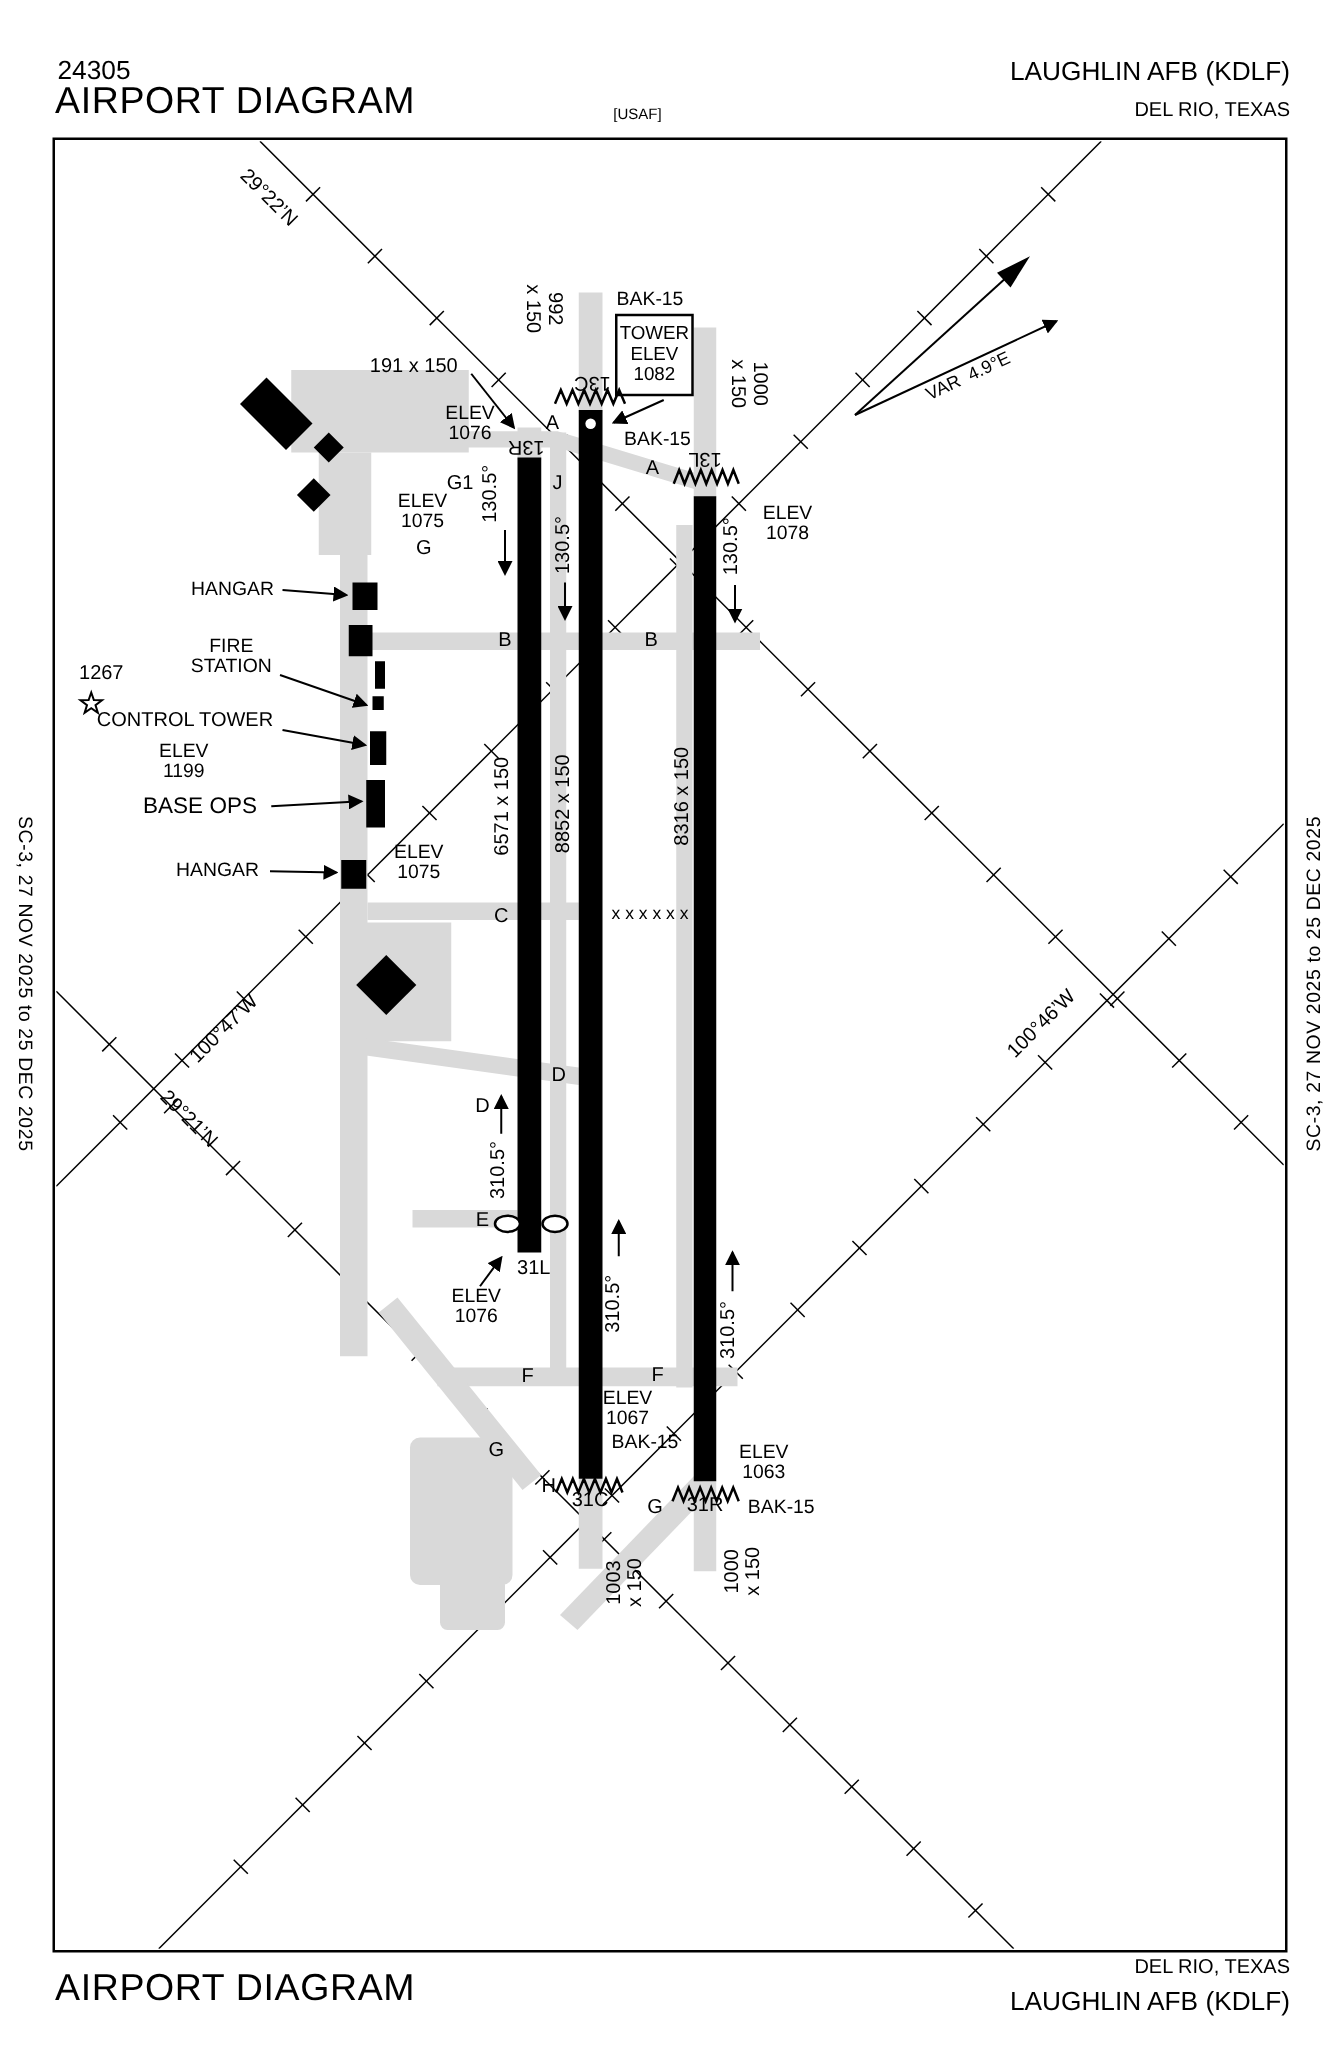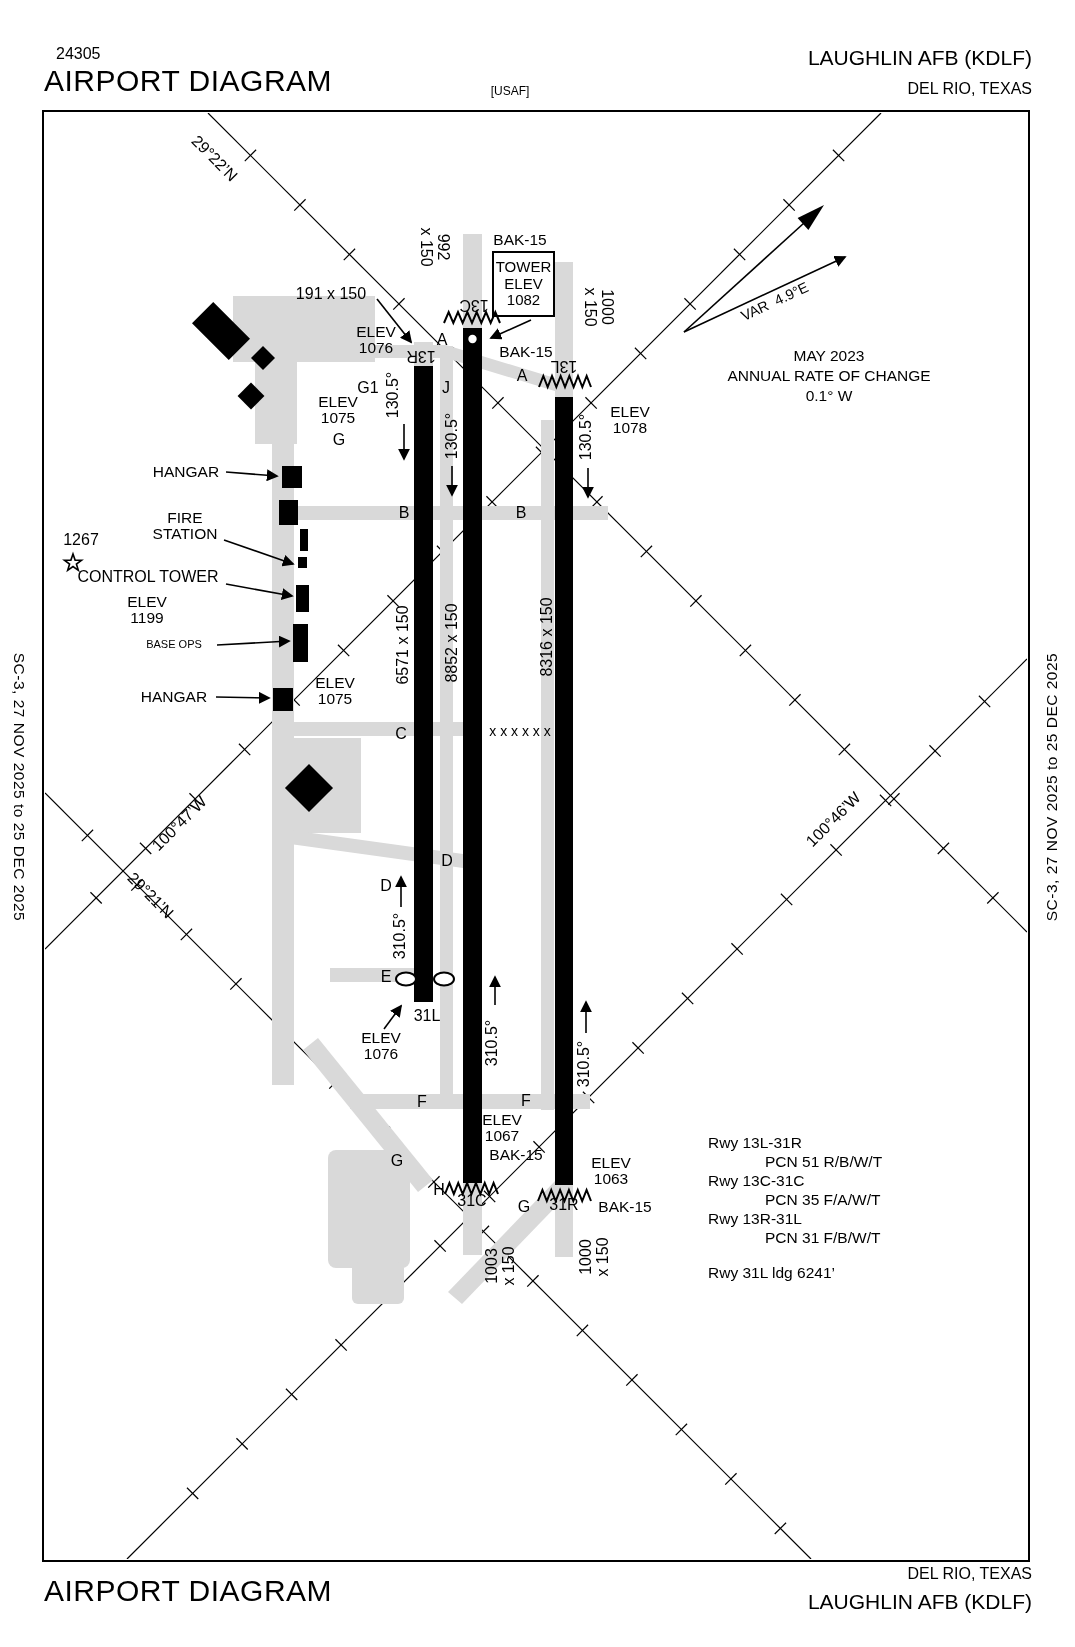--- a/index.html
+++ b/index.html
@@ -2,21 +2,21 @@
 <html><head>
 <meta charset="utf-8">
 <style>
   html,body{margin:0;padding:0;background:#fff;}
   .page{position:relative;width:1075px;height:1647px;background:#fff;
         font-family:"Liberation Sans",sans-serif;color:#000;overflow:hidden;}
   .map-label{position:absolute;white-space:pre;text-align:center;line-height:1.06;
              font-family:"Liberation Sans",sans-serif;color:#000;}
   #chart-border{position:absolute;left:42px;top:110px;width:988px;height:1452px;
                 border:2.5px solid #000;box-sizing:border-box;}
-  #chart-code{position:absolute;left:46px;top:45px;font-size:16px;margin-left:10px;}
+  #chart-code{position:absolute;left:46px;top:45px;font-size:21px;}
   #title-top{position:absolute;left:44px;top:64px;font-size:30px;letter-spacing:.5px;}
   #usaf{position:absolute;left:430px;top:84px;width:160px;text-align:center;font-size:12px;}
   #airport-top{position:absolute;right:43px;top:46px;font-size:21px;text-align:right;}
   #city-top{position:absolute;right:43px;top:80px;font-size:16px;text-align:right;}
   #comm-block{position:absolute;right:58px;top:131px;text-align:right;font-size:15px;line-height:17.5px;}
   #variation-block{position:absolute;left:829px;top:376px;transform:translate(-50%,-50%);
                    text-align:center;font-size:15.5px;line-height:1.3;white-space:nowrap;}
   #field-elev-box{position:absolute;left:492px;top:251px;width:63px;height:66px;
                   border:2.5px solid #000;box-sizing:border-box;display:flex;flex-direction:column;
                   align-items:center;justify-content:center;font-size:15px;line-height:1.12;text-align:center;}
@@ -205,41 +205,27 @@
           <polyline points="444,323 448.6666666666667,312 453.3333333333333,323 458,312 462.6666666666667,323 467.3333333333333,312 472,323 476.6666666666667,312 481.3333333333333,323 486,312 490.6666666666667,323 495.3333333333333,312 500,323" stroke-width="2"></polyline>
           <polyline points="539,387 543.3333333333334,376 547.6666666666666,387 552,376 556.3333333333334,387 560.6666666666666,376 565,387 569.3333333333334,376 573.6666666666666,387 578,376 582.3333333333334,387 586.6666666666666,376 591,387" stroke-width="2"></polyline>
           <polyline points="445,1194 449.4166666666667,1183 453.8333333333333,1194 458.25,1183 462.6666666666667,1194 467.0833333333333,1183 471.5,1194 475.9166666666667,1183 480.3333333333333,1194 484.75,1183 489.1666666666667,1194 493.5833333333333,1183 498,1194" stroke-width="2"></polyline>
           <polyline points="538,1201 542.4166666666666,1190 546.8333333333334,1201 551.25,1190 555.6666666666666,1201 560.0833333333334,1190 564.5,1201 568.9166666666666,1190 573.3333333333334,1201 577.75,1190 582.1666666666666,1201 586.5833333333334,1190 591,1201" stroke-width="2"></polyline>
           <polygon points="73.0,554.0 75.1,560.1 81.6,560.2 76.4,564.1 78.3,570.3 73.0,566.6 67.7,570.3 69.6,564.1 64.4,560.2 70.9,560.1" fill="#fff" stroke="#000" stroke-width="1.6"></polygon>
         </g>
     </g>
   </svg>
 
 
-  <div id="variation-block">
-    <div>MAY 2023</div>
-    <div>ANNUAL RATE OF CHANGE</div>
-    <div>0.1° W</div>
-  </div>
 
   <div id="field-elev-box">
     <div>TOWER</div>
     <div>ELEV</div>
     <div>1082</div>
   </div>
 
-  <div id="rwy-notes">
-    <div>Rwy 13L-31R</div>
-    <div class="pcn">PCN 51  R/B/W/T</div>
-    <div>Rwy 13C-31C</div>
-    <div class="pcn">PCN 35  F/A/W/T</div>
-    <div>Rwy 13R-31L</div>
-    <div class="pcn">PCN 31  F/B/W/T</div>
-    <div class="gap">Rwy 31L ldg 6241’</div>
-  </div>
 
   <div id="label-layer" style="position:absolute;left:0;top:0;width:1075px;height:1647px;">
       <div class="map-label" style="left: 214px; top: 159px; font-size: 16px; transform: translate(-50%, -50%) rotate(45deg);">29°22’N</div>
       <div class="map-label" style="left: 150px; top: 896px; font-size: 16px; transform: translate(-50%, -50%) rotate(45deg);">29°21’N</div>
       <div class="map-label" style="left: 180px; top: 824px; font-size: 16px; transform: translate(-50%, -50%) rotate(-45deg);">100°47’W</div>
       <div class="map-label" style="left: 834px; top: 820px; font-size: 16px; transform: translate(-50%, -50%) rotate(-45deg);">100°46’W</div>
       <div class="map-label" style="left: 434px; top: 247px; font-size: 16px; transform: translate(-50%, -50%) rotate(90deg);">992
 x 150</div>
       <div class="map-label" style="left: 598px; top: 307px; font-size: 16px; transform: translate(-50%, -50%) rotate(90deg);">1000
 x 150</div>
@@ -261,21 +247,21 @@
       <div class="map-label" style="left: 338px; top: 410px; font-size: 15.5px; transform: translate(-50%, -50%) rotate(0deg);">ELEV
 1075</div>
       <div class="map-label" style="left: 339px; top: 440px; font-size: 16px; transform: translate(-50%, -50%) rotate(0deg);">G</div>
       <div class="map-label" style="left: 186px; top: 472px; font-size: 15.5px; transform: translate(-50%, -50%) rotate(0deg);">HANGAR</div>
       <div class="map-label" style="left: 185px; top: 526px; font-size: 15.5px; transform: translate(-50%, -50%) rotate(0deg);">FIRE
 STATION</div>
       <div class="map-label" style="left: 81px; top: 540px; font-size: 16px; transform: translate(-50%, -50%) rotate(0deg);">1267</div>
       <div class="map-label" style="left: 148px; top: 577px; font-size: 16px; transform: translate(-50%, -50%) rotate(0deg);">CONTROL TOWER</div>
       <div class="map-label" style="left: 147px; top: 610px; font-size: 15.5px; transform: translate(-50%, -50%) rotate(0deg);">ELEV
 1199</div>
-      <div class="map-label" style="left: 174px; top: 645px; font-size: 11px; transform: translate(-50%, -50%) rotate(0deg);">BASE OPS</div>
+      <div class="map-label" style="left: 160px; top: 645px; font-size: 18px; transform: translate(-50%, -50%) rotate(0deg);">BASE OPS</div>
       <div class="map-label" style="left: 404px; top: 513px; font-size: 16px; transform: translate(-50%, -50%) rotate(0deg);">B</div>
       <div class="map-label" style="left: 521px; top: 513px; font-size: 16px; transform: translate(-50%, -50%) rotate(0deg);">B</div>
       <div class="map-label" style="left: 403px; top: 645px; font-size: 16px; transform: translate(-50%, -50%) rotate(-90deg);">6571 x 150</div>
       <div class="map-label" style="left: 452px; top: 643px; font-size: 16px; transform: translate(-50%, -50%) rotate(-90deg);">8852 x 150</div>
       <div class="map-label" style="left: 547px; top: 637px; font-size: 16px; transform: translate(-50%, -50%) rotate(-90deg);">8316 x 150</div>
       <div class="map-label" style="left: 174px; top: 697px; font-size: 15.5px; transform: translate(-50%, -50%) rotate(0deg);">HANGAR</div>
       <div class="map-label" style="left: 335px; top: 691px; font-size: 15.5px; transform: translate(-50%, -50%) rotate(0deg);">ELEV
 1075</div>
       <div class="map-label" style="left: 401px; top: 734px; font-size: 16px; transform: translate(-50%, -50%) rotate(0deg);">C</div>
       <div class="map-label" style="left: 520px; top: 731px; font-size: 14px; transform: translate(-50%, -50%) rotate(0deg);">x x x x x x</div>

